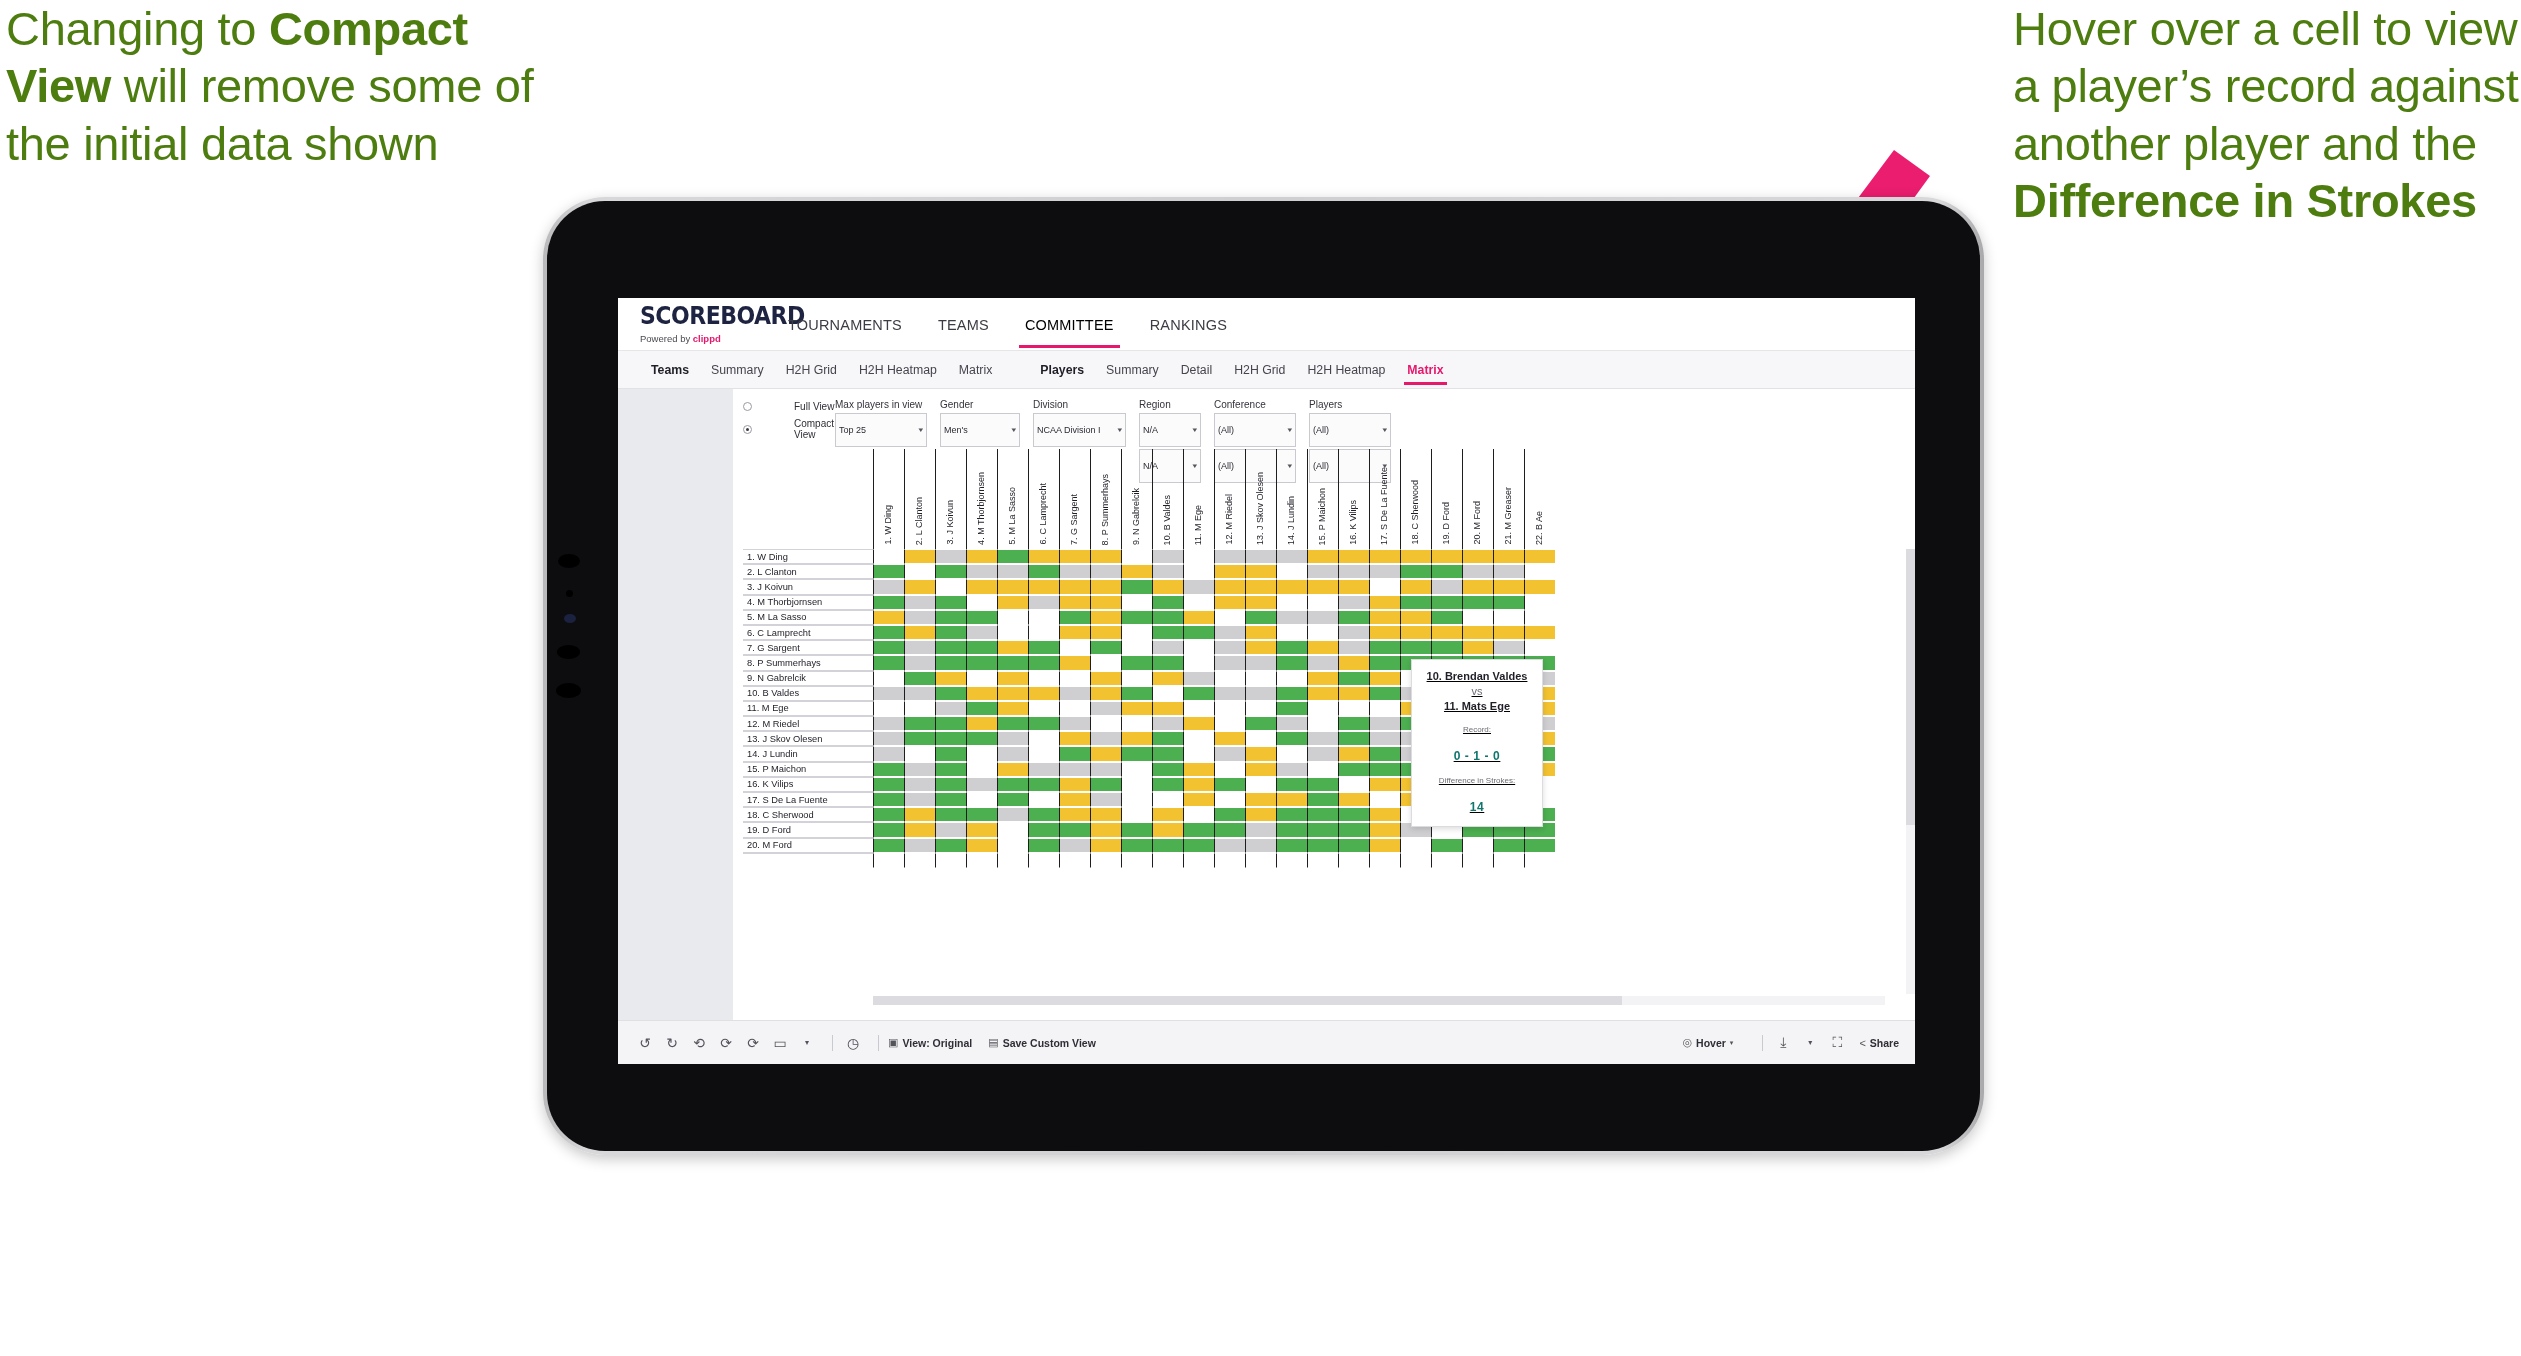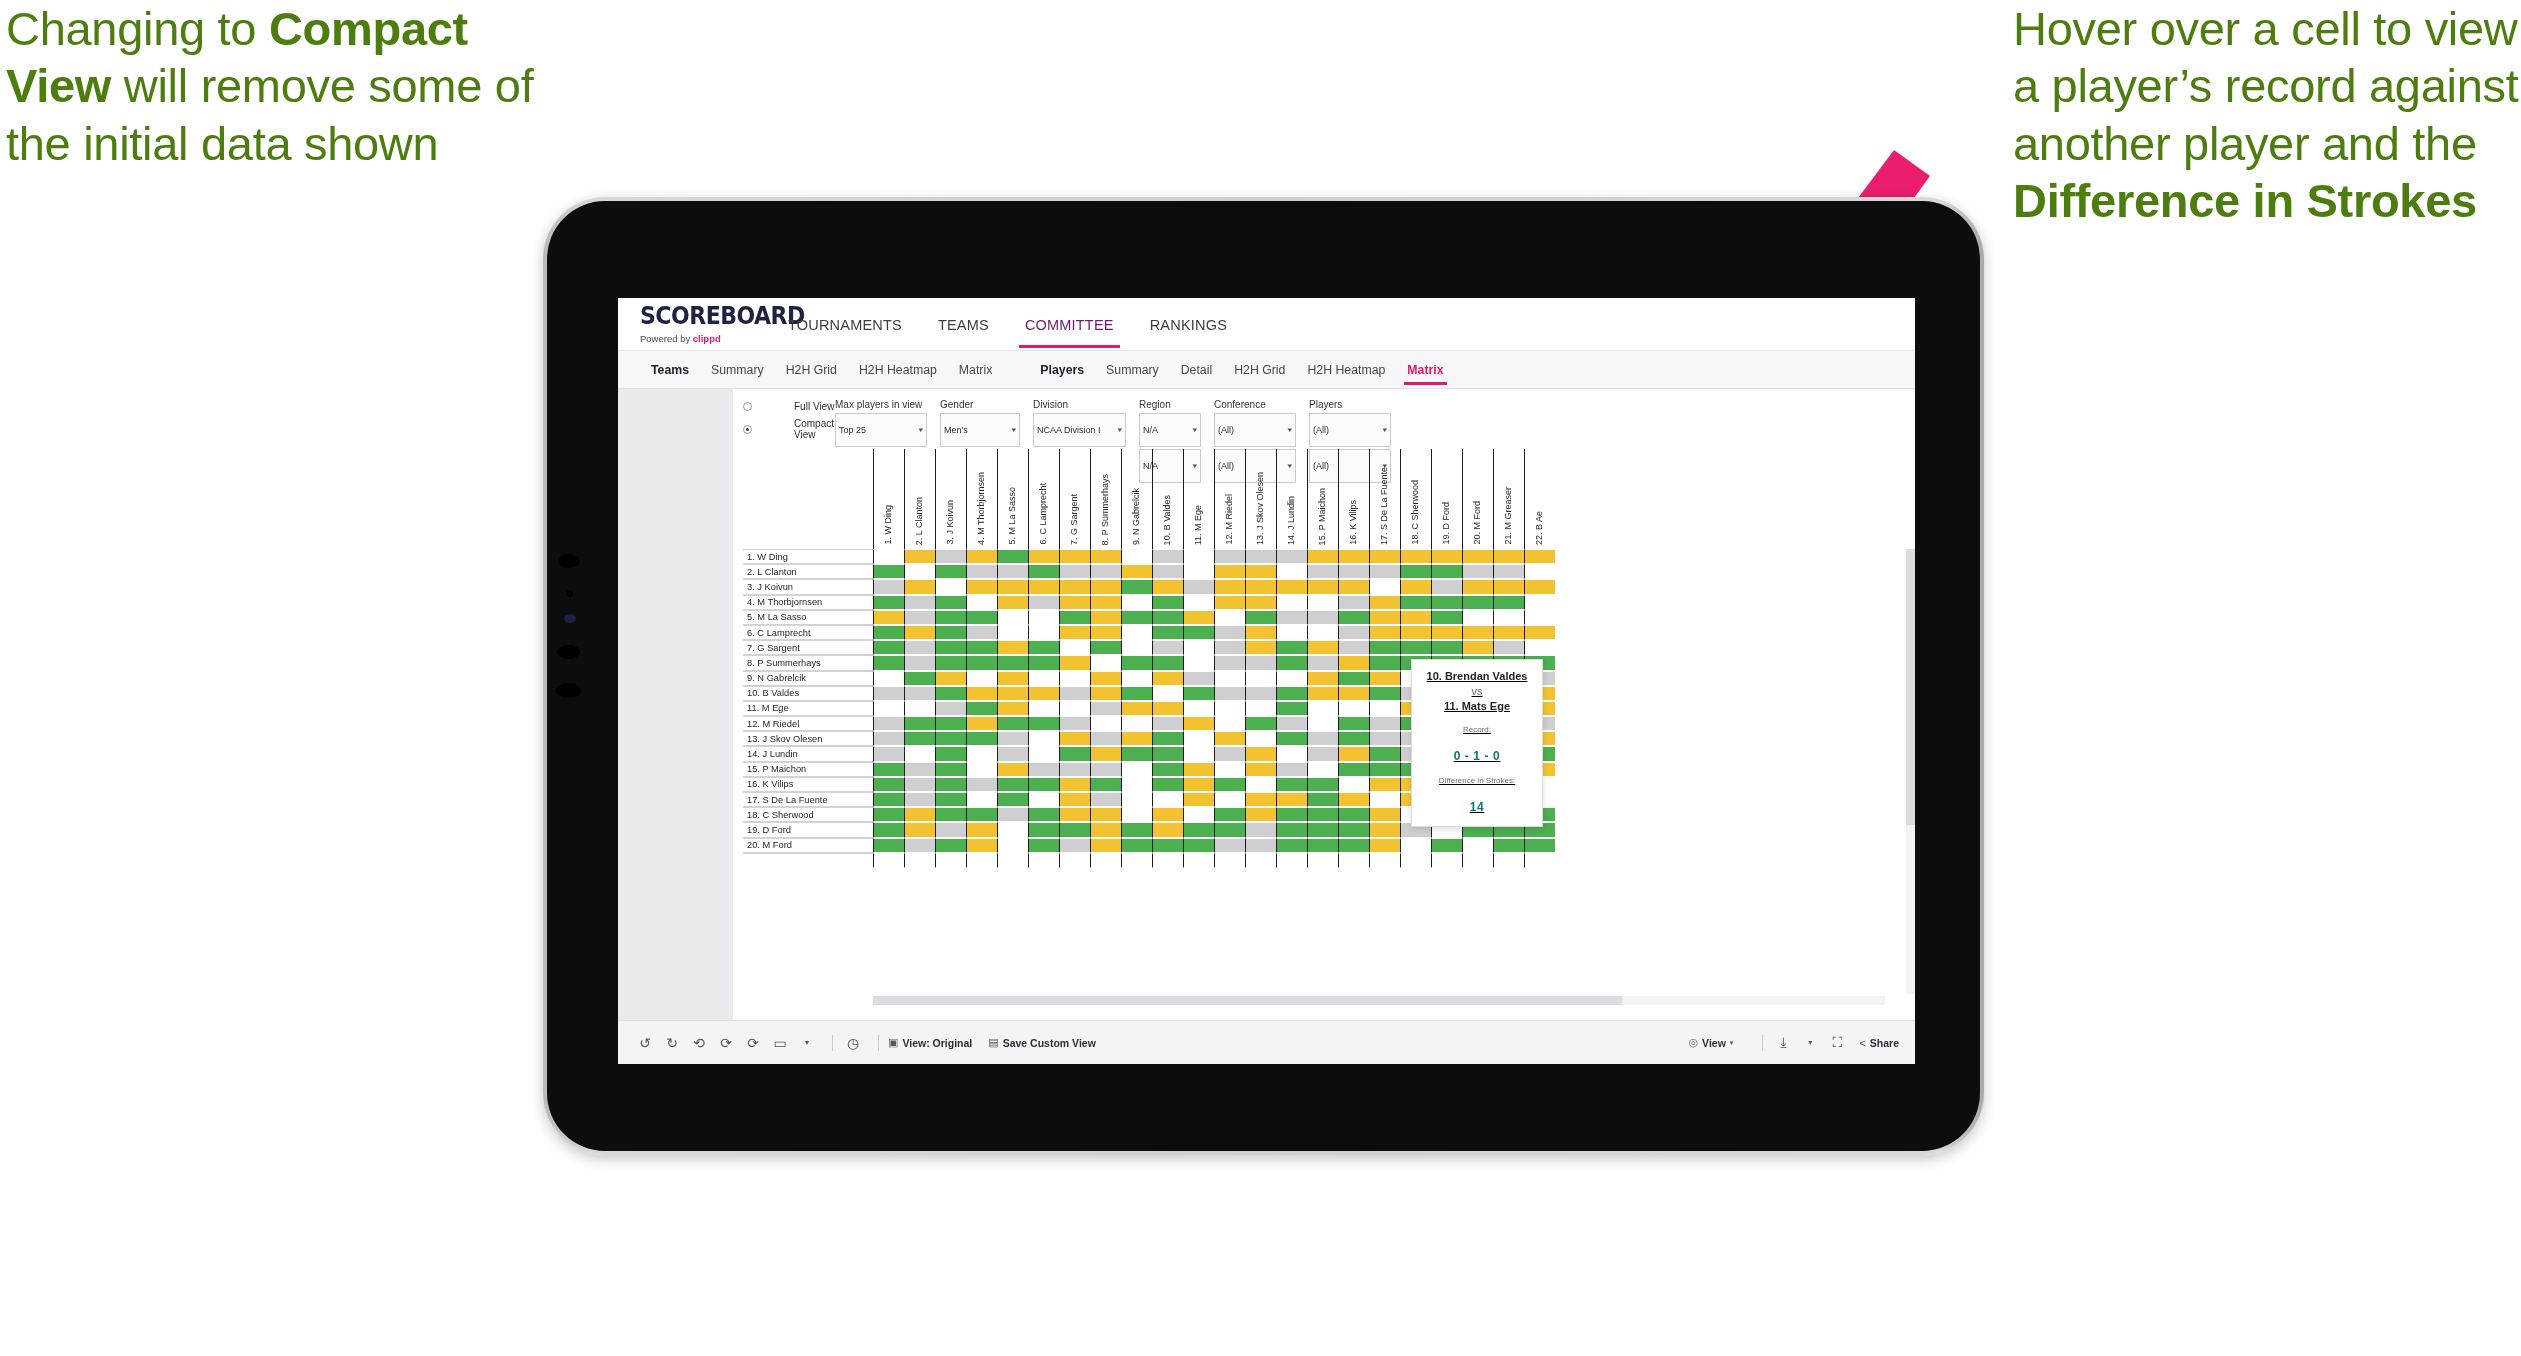--- a/index.html
+++ b/index.html
@@ -71,21 +71,21 @@
     font-weight:800; font-size:22px; letter-spacing:-0.5px;
     color:#1d2340; line-height:1;
     transform: scaleY(1.12);
   }
   #logo-sub { font-size:9.5px; color:#4a4a52; margin-top:6px; }
   #logo-sub .brand { color:#e6186c; font-weight:700; }
   .topnav-item {
     font-size:14.5px; color:#3c3c44; letter-spacing:.2px;
     padding: 17px 18px 15px; position:relative; white-space:nowrap;
   }
-  .topnav-item.active { color:#701a75; }
+  .topnav-item.active { color:#000000; }
   .topnav-item.active:after {
     content:""; position:absolute; left:12px; right:12px; bottom:0;
     height:3px; background:#e6186c;
   }
 
   
   #subnav {
     height:38px; background:#f7f7f9;
     display:flex; align-items:center;
     border-bottom:1px solid #e2e2e6;
@@ -994,21 +994,21 @@
         <span class="gi">▣</span>
         <span>View: Original</span>
       </div>
       <div class="tb-btn">
         <span class="gi">▤</span>
         <span>Save Custom View</span>
       </div>
       <div class="spacer"></div>
       <div class="tb-btn">
         <span class="gi">◎</span>
-        <span>View</span>
+        <span>Hover</span>
         <span class="gi" style="margin-left:4px;font-size:7px;">▾</span>
       </div>
       <div class="tb-sep"></div>
       <div class="tb-icon">⤓</div>
       <div class="tb-icon" style="font-size:8px;">▾</div>
       <div class="tb-icon">⛶</div>
       <div class="tb-btn" style="margin-left:6px;margin-right:0;">
         <span class="gi">&lt;</span>
         <span>Share</span>
       </div>

